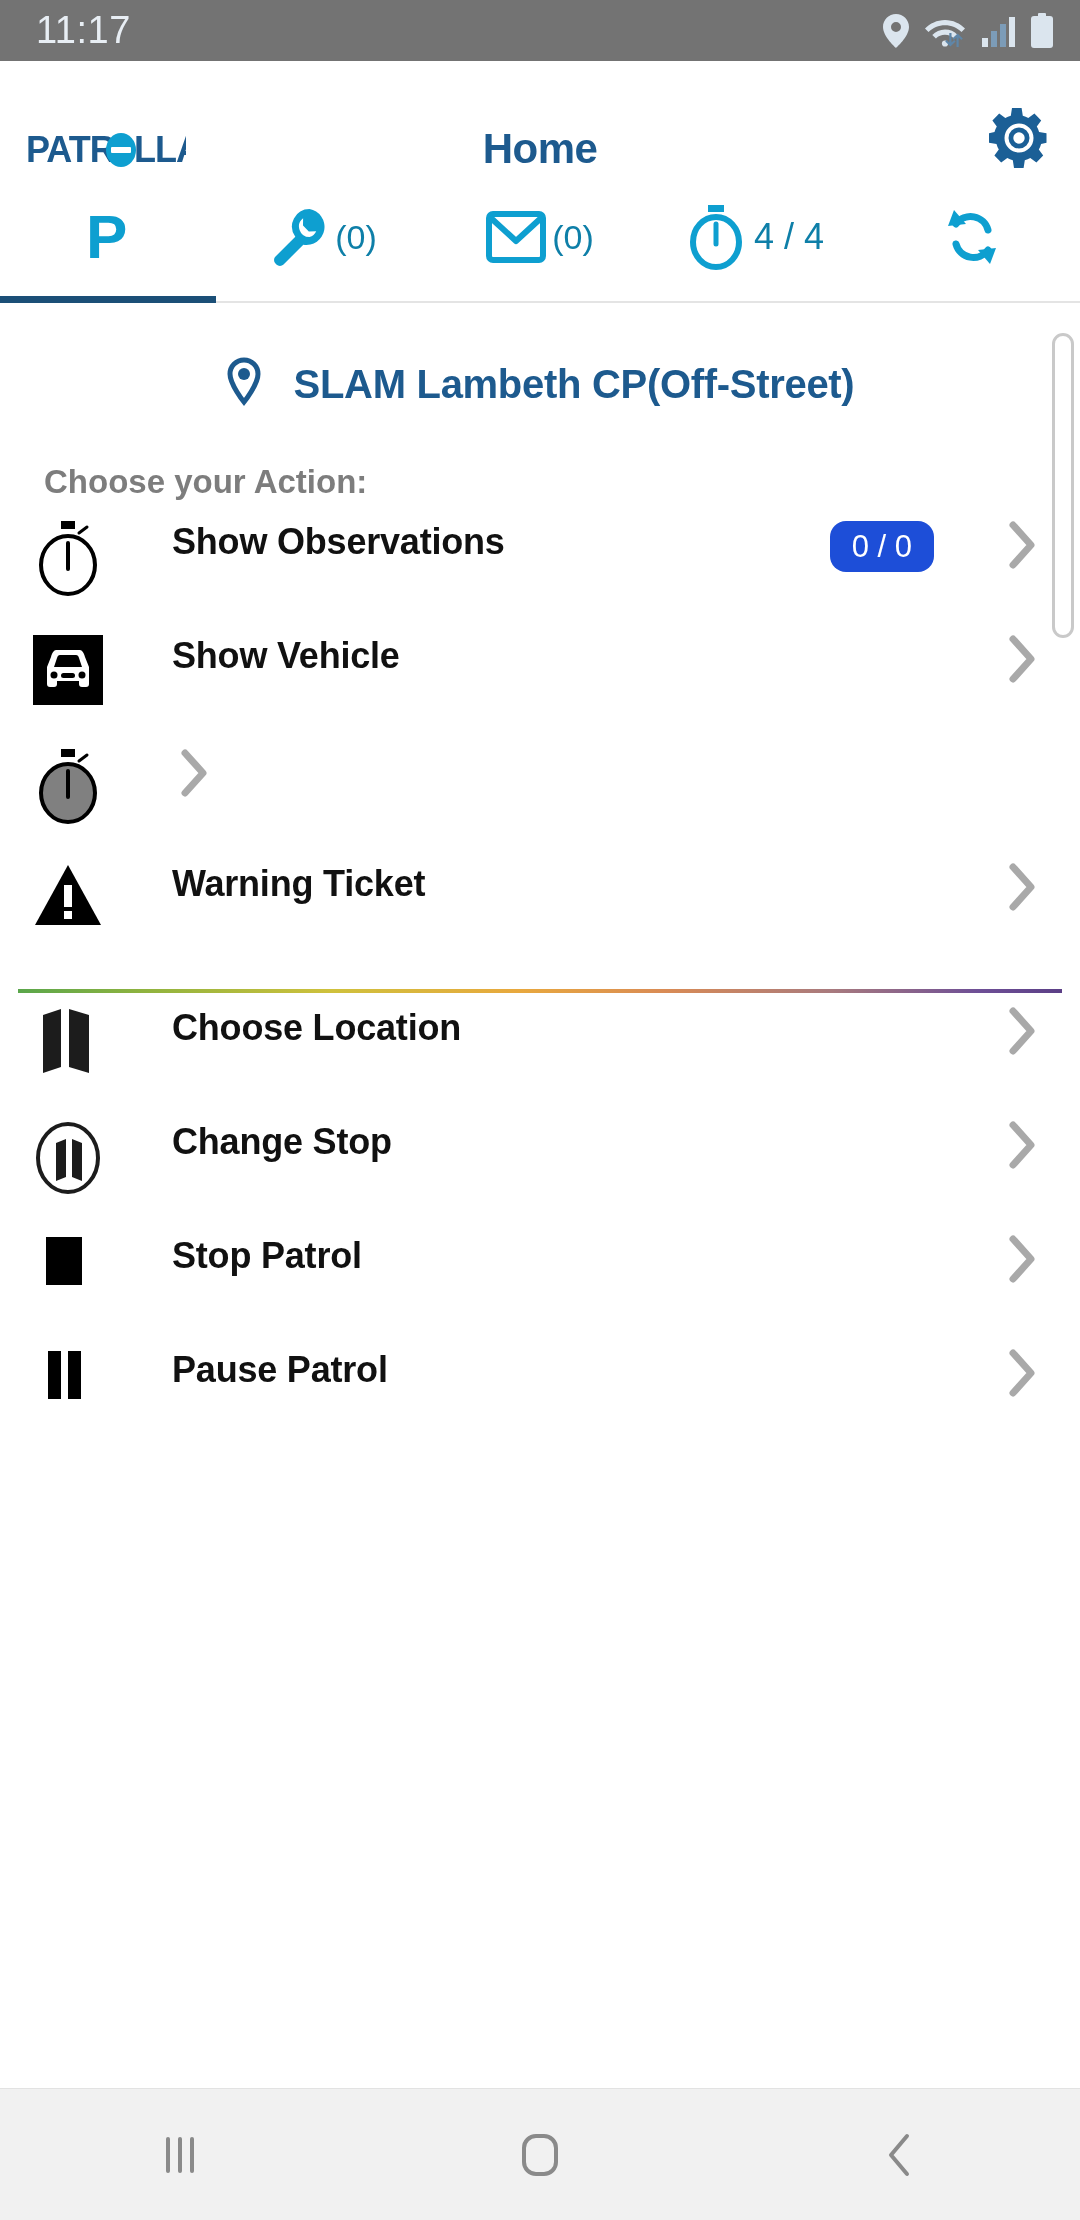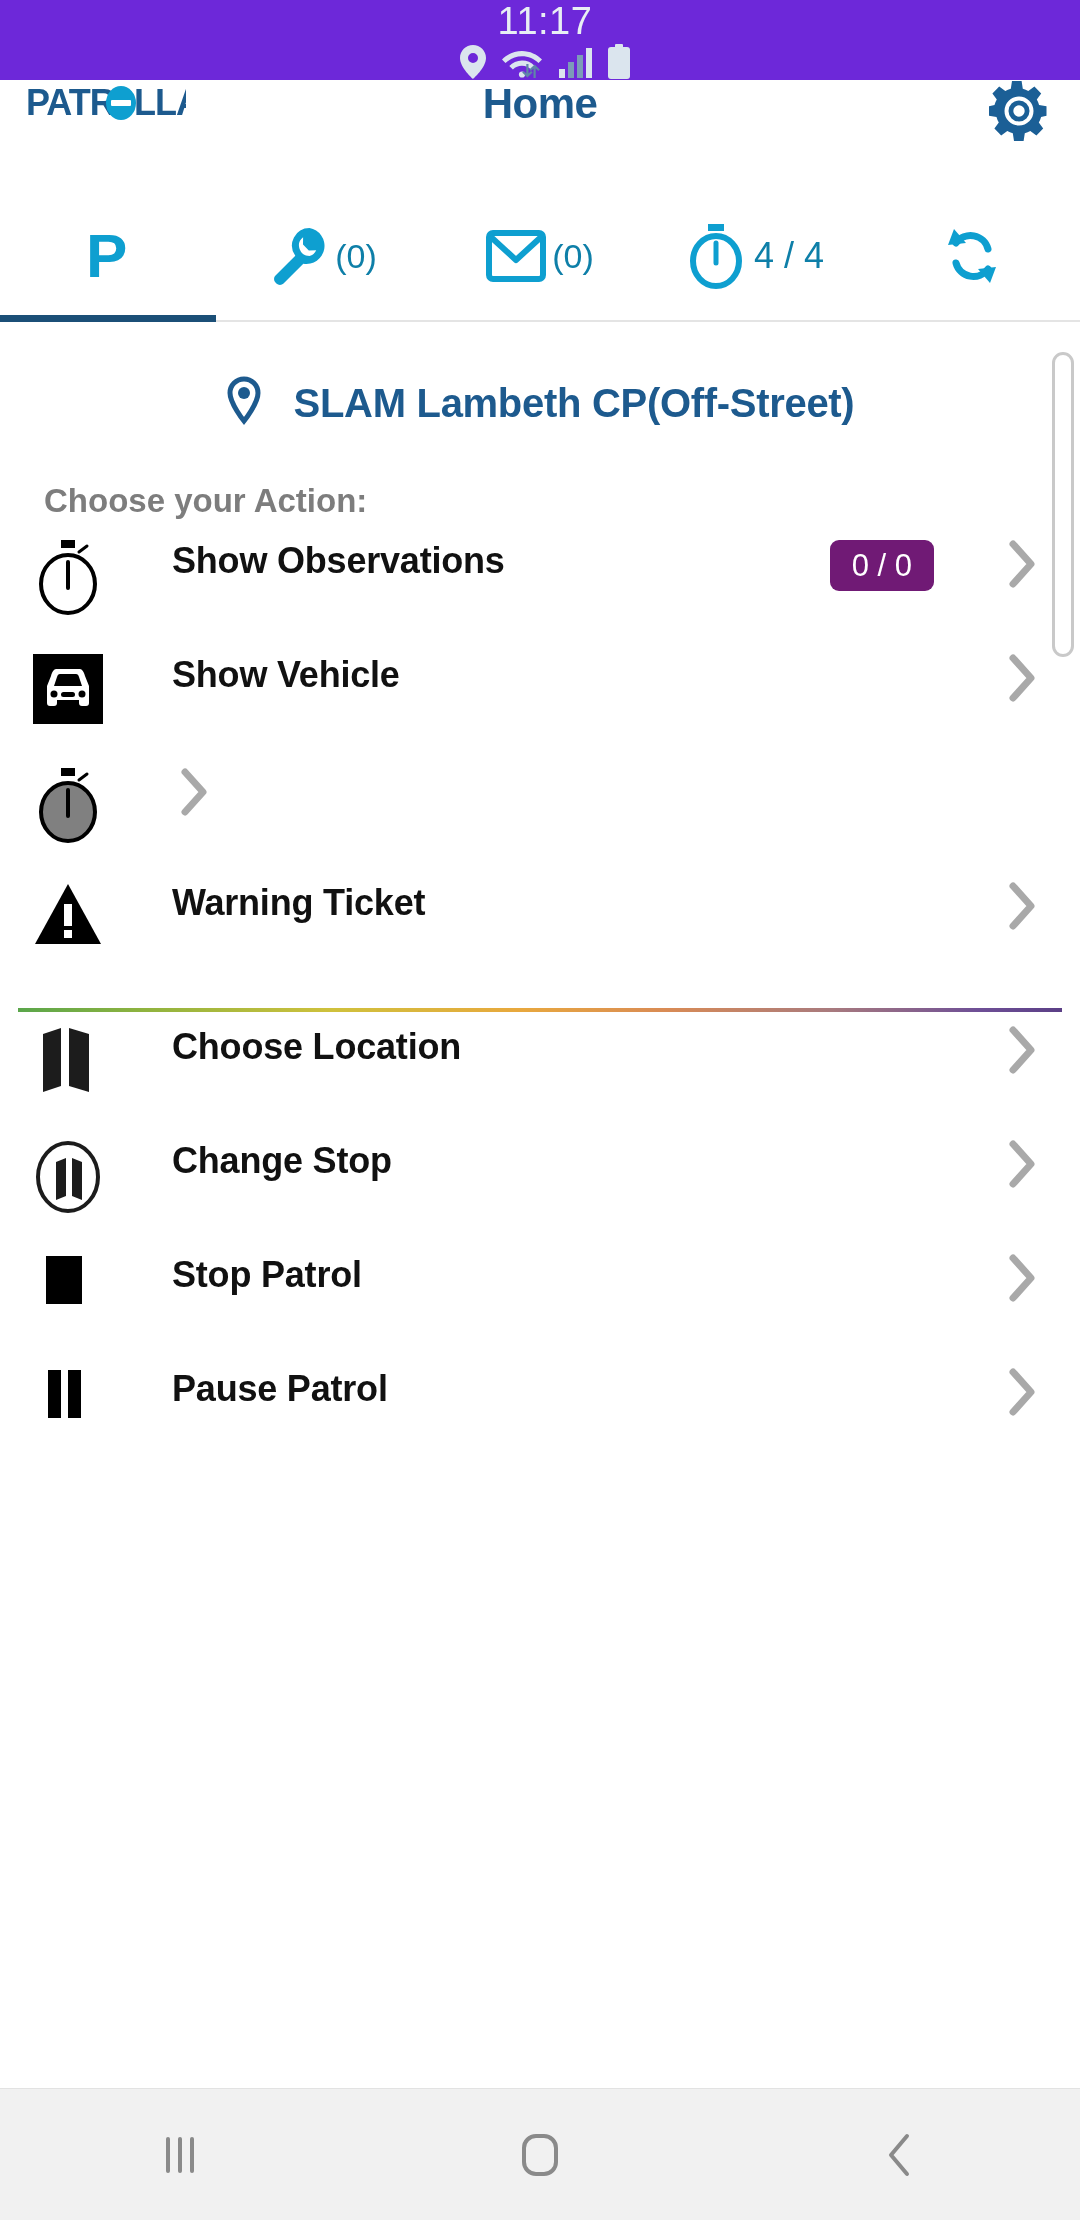--- a/index.html
+++ b/index.html
@@ -6,33 +6,33 @@
   html,body{
     width:1080px; height:2220px;
     background:#ffffff;
     font-family:"Liberation Sans", sans-serif;
     overflow:hidden;
   }
   #screen{ position:relative; width:1080px; height:2220px; background:#fff; }
 
   
   .statusbar{
-    height:80px; background:#6d28d9; display:flex; align-items:center;
-    justify-content:space-between; padding:0 26px 0 36px;flex-direction:column;
+    height:61px; background:#737373; display:flex; align-items:center;
+    justify-content:space-between; padding:0 26px 0 36px;
   }
   .status-time{
     color:#e8eef4; font-size:38px; font-weight:400; letter-spacing:.5px;
     font-family:"Liberation Sans", sans-serif;
   }
   .status-icons{ display:flex; align-items:center; gap:15px; }
   .status-icons svg{ display:block; }
 
   
   .appbar{
-    height:112px; background:#ffffff; display:flex; align-items:flex-start;
+    height:112px; background:#ffffff; display:flex; align-items:flex-end;
     justify-content:space-between; padding:0 30px 0 26px; position:relative;
   }
   .logo{ display:flex; align-items:center; }
   .logo svg{ display:block; }
   .appbar-title{
     position:absolute; left:0; right:0; text-align:center;
     color:#1d5a8e; font-size:42px; font-weight:bold;
     font-family:"Liberation Sans", sans-serif; letter-spacing:-.5px;
     pointer-events:none;
   }
@@ -84,23 +84,23 @@
   .row-icon{
     width:136px; min-width:136px; display:flex;
     align-items:center; justify-content:center;
   }
   .row-icon svg{ display:block; }
   .row-label{
     flex:1; color:#111; font-size:36px; font-weight:bold;
     font-family:"Liberation Sans", sans-serif; letter-spacing:-.2px;
   }
   .row-badge{
-    background:#701a75; color:#fff; font-size:31px;
+    background:#1d4ed8; color:#fff; font-size:31px;
     font-family:"Liberation Sans", sans-serif;
-    border-radius:9px; padding:10px 22px; margin-right:30px;
+    border-radius:16px; padding:10px 22px; margin-right:30px;
     line-height:1;
   }
   .chev{ width:46px; display:flex; justify-content:center; }
 
   .gradient-div{
     height:4px; margin:12px 18px 14px 18px;
     background:linear-gradient(to right,#5aa64b 0%, #8fb33f 12%, #cfc13c 30%,
                #e8a83e 48%, #d98b55 62%, #a87a7e 78%, #6e4f96 92%, #5b3f86 100%);
   }
 

